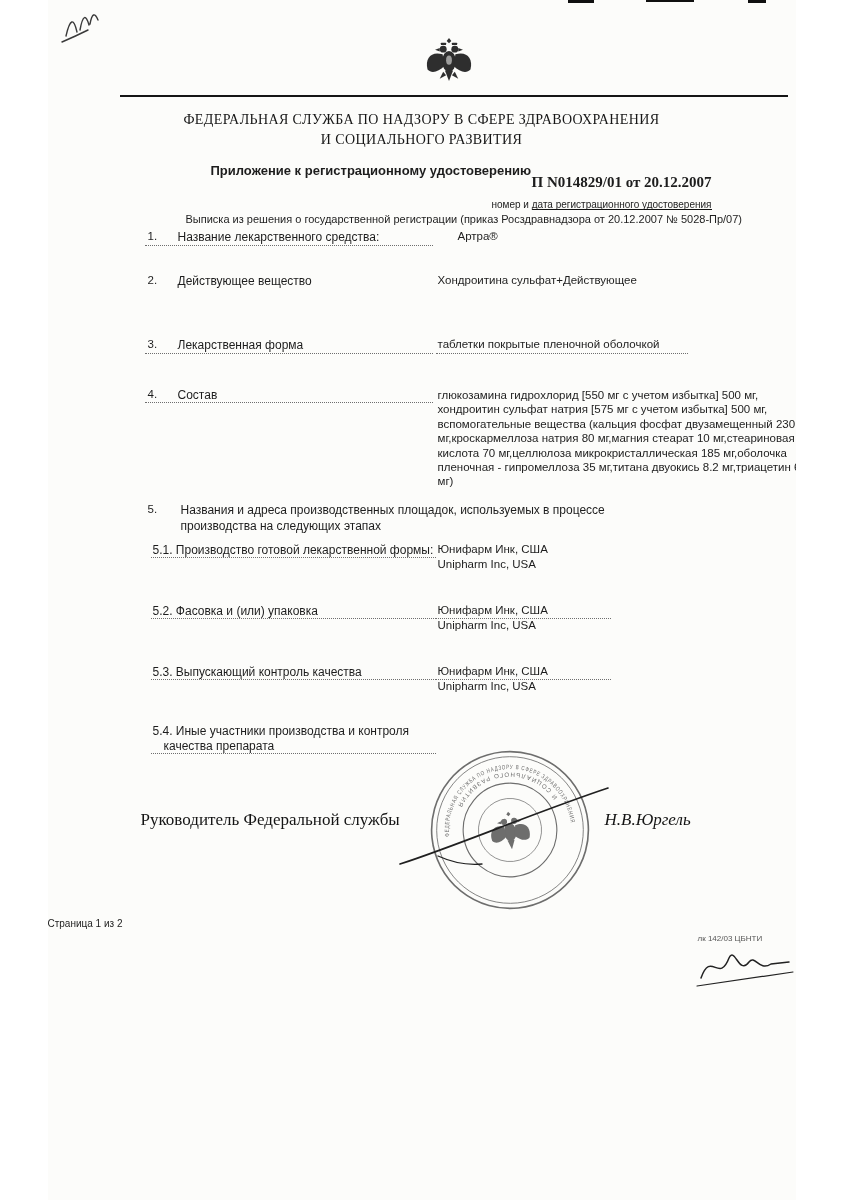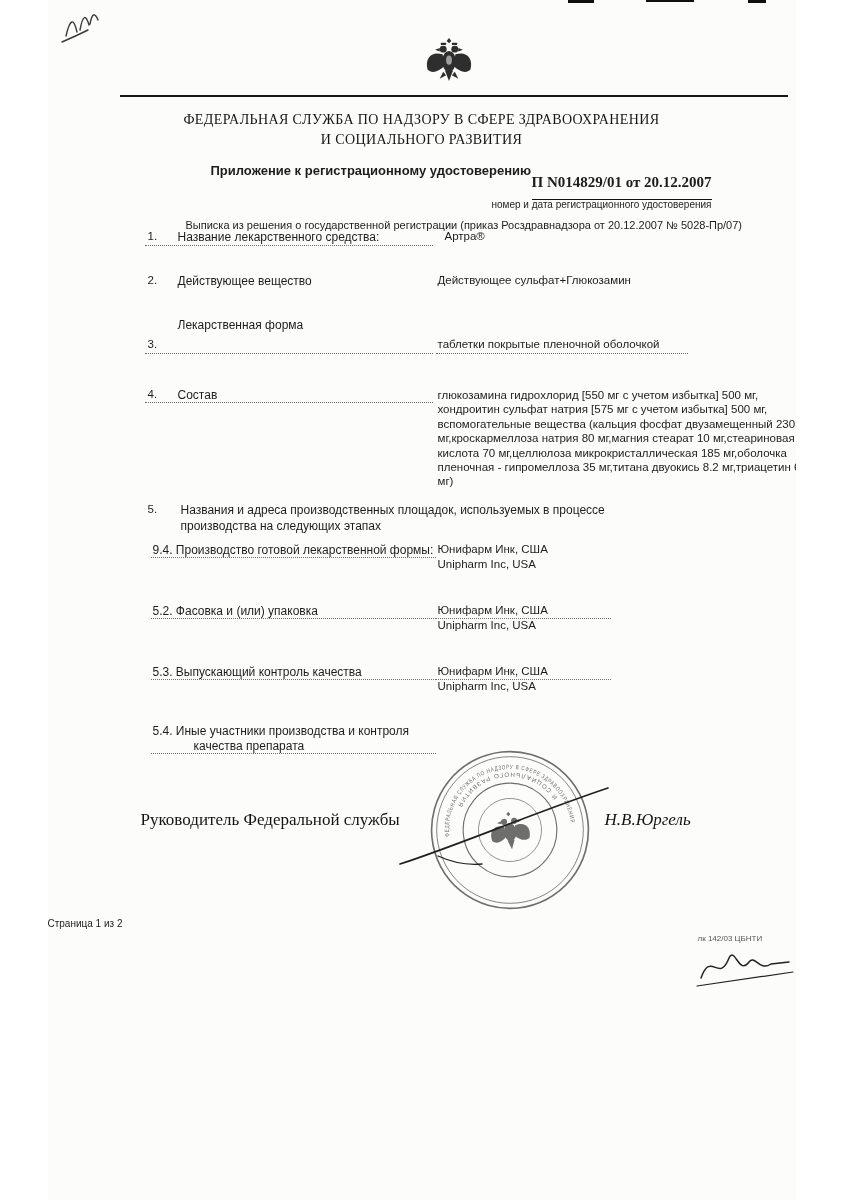--- a/index.html
+++ b/index.html
@@ -12,24 +12,24 @@
 
   
   .artifact { position:absolute; background:#101010; }
 
   .title-line { width:100%; text-align:center; font-family:"Liberation Serif", serif;
     font-size:14px; letter-spacing:.4px; color:#161616; }
   .rule { position:absolute; left:72px; top:95px; width:668px; height:2px; background:#151515; }
 
   .appendix-label { left:115px; top:163px; font-size:13px; font-weight:bold;padding-left:48px; }
   .reg-number { left:484px; top:174px; font-family:"Liberation Serif", serif;
-    font-size:15px; font-weight:bold; border-bottom:1.5px solid #111; padding-bottom:8px; }
+    font-size:15px; font-weight:bold; border-bottom:1.5px solid #111; padding-bottom:18px; }
   .reg-caption { left:444px; top:199px; font-size:10px; }
 
-  .extract { left:138px; top:213px; font-size:11px;margin-top:6px; }
+  .extract { left:138px; top:213px; font-size:11px; }
 
   .num { font-size:11.5px; }
   .lbl { font-size:12px; }
   .val { font-size:11.5px; }
   .val-block { width:386px; line-height:14.4px; }
 
   .dotted { position:absolute; height:1px; border-bottom:1.2px dotted #6e6e6e; }
 
   .sig-left  { left:93px;  top:810px; font-family:"Liberation Serif", serif; font-size:17px; color:#141414; }
   .sig-right { left:557px; top:810px; font-family:"Liberation Serif", serif; font-size:17px; color:#141414;font-style:italic; }
@@ -81,61 +81,61 @@
   <div class="abs title-line" style="top:132px">И СОЦИАЛЬНОГО РАЗВИТИЯ</div>
 
   <div class="abs appendix-label">Приложение к регистрационному удостоверению</div>
   <div class="abs reg-number">П N014829/01 от 20.12.2007</div>
   <div class="abs reg-caption">номер и дата регистрационного удостоверения</div>
 
   <div class="abs extract">Выписка из решения о государственной регистрации (приказ Росздравнадзора от 20.12.2007 № 5028-Пр/07)</div>
 
   <div class="abs num" style="left:100px;top:230px">1.</div>
   <div class="abs lbl" style="left:130px;top:230px">Название лекарственного средства:</div>
-  <div class="abs val" style="left:397px;top:230px">Артра®</div>
+  <div class="abs val" style="left:410px;top:230px">Артра®</div>
   <div class="dotted" style="left:97px;top:245px;width:288px"></div>
 
   <div class="abs num" style="left:100px;top:274px">2.</div>
   <div class="abs lbl" style="left:130px;top:274px">Действующее вещество</div>
-  <div class="abs val" style="left:390px;top:274px">Действующее сульфат+Глюкозамин</div>
+  <div class="abs val" style="left:390px;top:274px">Хондроитина сульфат+Действующее</div>
 
   <div class="abs num" style="left:100px;top:338px">3.</div>
-  <div class="abs lbl" style="left:130px;top:318px">Лекарственная форма</div>
+  <div class="abs lbl" style="left:130px;top:338px">Лекарственная форма</div>
   <div class="abs val" style="left:390px;top:338px">таблетки покрытые пленочной оболочкой</div>
   <div class="dotted" style="left:97px;top:353px;width:288px"></div>
   <div class="dotted" style="left:388px;top:353px;width:252px"></div>
 
   <div class="abs num" style="left:100px;top:388px">4.</div>
   <div class="abs lbl" style="left:130px;top:388px">Состав</div>
   <div class="abs val val-block" style="left:390px;top:388px">глюкозамина гидрохлорид [550 мг с учетом избытка] 500 мг, хондроитин сульфат натрия [575 мг с учетом избытка] 500 мг, вспомогательные вещества (кальция фосфат двузамещенный 230 мг,кроскармеллоза натрия 80 мг,магния стеарат 10 мг,стеариновая кислота 70 мг,целлюлоза микрокристаллическая 185 мг,оболочка пленочная - гипромеллоза 35 мг,титана двуокись 8.2 мг,триацетин 6.8 мг)</div>
   <div class="dotted" style="left:97px;top:402px;width:288px"></div>
 
   <div class="abs num" style="left:100px;top:503px">5.</div>
   <div class="abs lbl" style="left:133px;top:503px">Названия и адреса производственных площадок, используемых в процессе</div>
   <div class="abs lbl" style="left:133px;top:519px">производства на следующих этапах</div>
 
-  <div class="abs lbl" style="left:105px;top:543px">9.4. Производство готовой лекарственной формы:</div>
+  <div class="abs lbl" style="left:105px;top:543px">5.1. Производство готовой лекарственной формы:</div>
   <div class="abs val" style="left:390px;top:543px">Юнифарм Инк, США</div>
   <div class="abs val" style="left:390px;top:558px">Unipharm Inc, USA</div>
   <div class="dotted" style="left:103px;top:557px;width:285px"></div>
 
   <div class="abs lbl" style="left:105px;top:604px">5.2. Фасовка и (или) упаковка</div>
   <div class="abs val" style="left:390px;top:604px">Юнифарм Инк, США</div>
   <div class="abs val" style="left:390px;top:619px">Unipharm Inc, USA</div>
   <div class="dotted" style="left:103px;top:618px;width:285px"></div>
   <div class="dotted" style="left:388px;top:618px;width:175px"></div>
 
   <div class="abs lbl" style="left:105px;top:665px">5.3. Выпускающий контроль качества</div>
   <div class="abs val" style="left:390px;top:665px">Юнифарм Инк, США</div>
   <div class="abs val" style="left:390px;top:680px">Unipharm Inc, USA</div>
   <div class="dotted" style="left:103px;top:679px;width:285px"></div>
   <div class="dotted" style="left:388px;top:679px;width:175px"></div>
 
   <div class="abs lbl" style="left:105px;top:724px">5.4. Иные участники производства и контроля</div>
-  <div class="abs lbl" style="left:146px;top:739px">качества препарата</div>
+  <div class="abs lbl" style="left:116px;top:739px">качества препарата</div>
   <div class="dotted" style="left:103px;top:753px;width:285px"></div>
 
   <div class="abs sig-left">Руководитель Федеральной службы</div>
   <div class="abs sig-right">Н.В.Юргель</div>
 
   <svg class="abs stamp-wrap" viewBox="0 0 165 165">
     <defs>
       <path id="arcTop" d="M 22.5 82.5 A 60 60 0 0 1 142.5 82.5" fill="none"></path>
       <path id="arcBottom" d="M 139 82.5 A 56.5 56.5 0 0 0 26 82.5" fill="none"></path>
     </defs>

